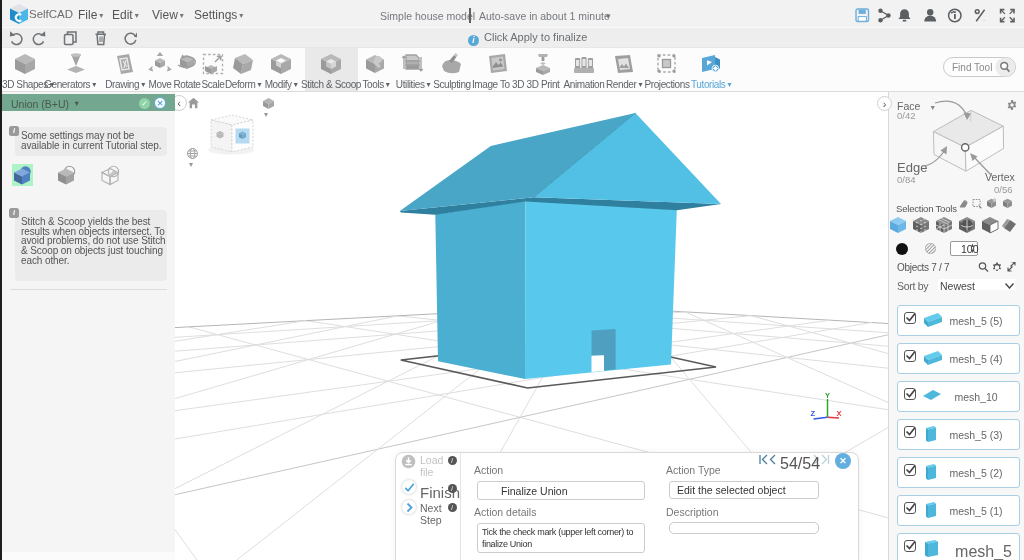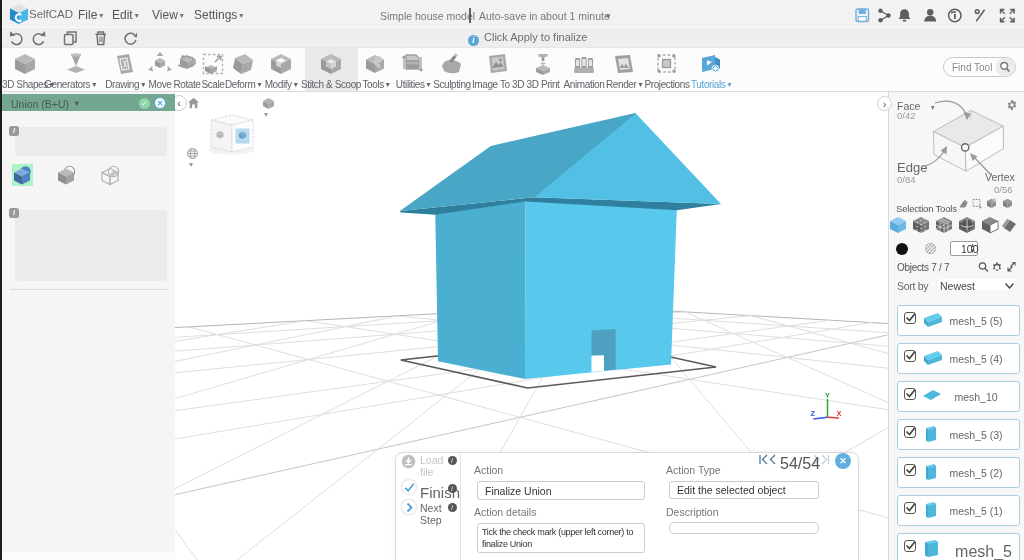--- a/index.html
+++ b/index.html
@@ -311,20 +311,21 @@
       </g>
     </svg>
 <div class="abs" style="left:189px;top:160px;font-size:8px;color:#999;">▾</div>
 <div class="abs" style="left:2px;top:94px;width:173px;height:17px;background:#74a78f;"></div>
 <div class="abs" style="left:11px;top:97.5px;font-size:10.5px;color:#46584c;">Union (B+U)</div>
 <div class="abs" style="left:73px;top:99px;font-size:7.5px;color:#4a5d52;">▼</div>
 <div class="abs" style="left:139px;top:97.5px;width:11px;height:11px;border-radius:50%;background:#8fd3a8;color:#fff;font-size:8px;text-align:center;line-height:11px;">✓</div>
 <div class="abs" style="left:154px;top:96.5px;width:12px;height:12px;border-radius:50%;background:#fff;border:1.5px solid #58a7d7;color:#58a7d7;font-size:8px;font-weight:bold;text-align:center;line-height:12px;">✕</div>
 <div class="abs" style="left:15px;top:127px;width:152px;height:29px;background:#ebebeb;border-radius:4px;"></div>
 <div class="abs" style="left:9px;top:126px;width:10px;height:10px;border-radius:2.5px;background:#9a9a9a;color:#fff;font-size:7.5px;font-style:italic;font-weight:bold;text-align:center;line-height:10px;">i</div>
+<div class="abs" style="left:21px;top:131px;font-size:10px;color:#555;line-height:9.6px;letter-spacing:-0.1px;">Some settings may not be<br>available in current Tutorial step.</div>
 <svg class="abs" style="left:12px;top:164px" width="110" height="23" viewBox="0 0 110 23">
 <rect x="0" y="0" width="21" height="22" fill="#aef2c8"></rect>
 <g fill="#4f81c2">
         <circle cx="13.5" cy="7.5" r="5.2"></circle>
         <polygon points="10,4.5 18,8.5 10,12.5 2,8.5" fill="#7fa8dc"></polygon>
         <polygon points="2,8.5 10,12.5 10,20.5 2,16.5" fill="#44679c"></polygon>
         <polygon points="18,8.5 10,12.5 10,20.5 18,16.5" fill="#4f81c2"></polygon>
       </g>
 <g transform="translate(44,0)">
         <circle cx="13.5" cy="7.5" r="5.2" fill="none" stroke="#9a9a9a" stroke-width="1.1"></circle>
@@ -337,20 +338,21 @@
         <g fill="none" stroke="#b0b0b0" stroke-width="1.1">
           <polygon points="10,4.5 18,8.5 10,12.5 2,8.5"></polygon>
           <polygon points="2,8.5 10,12.5 10,20.5 2,16.5"></polygon>
           <polygon points="18,8.5 10,12.5 10,20.5 18,16.5"></polygon>
         </g>
         <polygon points="13.5,6.2 18,8.5 10,12.5 8.6,11.8" fill="#c4c4c4"></polygon>
       </g>
 </svg>
 <div class="abs" style="left:15px;top:210px;width:152px;height:71px;background:#ebebeb;border-radius:4px;"></div>
 <div class="abs" style="left:9px;top:208px;width:10px;height:10px;border-radius:2.5px;background:#9a9a9a;color:#fff;font-size:7.5px;font-style:italic;font-weight:bold;text-align:center;line-height:10px;">i</div>
+<div class="abs" style="left:21px;top:217px;font-size:10px;color:#555;line-height:9.7px;letter-spacing:-0.1px;">Stitch &amp; Scoop yields the best<br>results when objects intersect. To<br>avoid problems, do not use Stitch<br>&amp; Scoop on objects just touching<br>each other.</div>
 <div class="abs" style="left:10px;top:289px;width:157px;height:1px;background:#dcdcdc;"></div>
 <div class="abs" style="left:2px;top:552px;width:173px;height:8px;background:#fbfbfb;"></div>
 <div class="abs" style="left:897px;top:100px;font-size:10.5px;color:#666;">Face <span style="font-size:7px;color:#888;margin-left:6px;">▼</span></div>
 <div class="abs" style="left:897px;top:110px;font-size:9.5px;color:#999;">0/42</div>
 <div class="abs" style="left:897px;top:160px;font-size:13px;color:#666;">Edge</div>
 <div class="abs" style="left:897px;top:174px;font-size:9.5px;color:#999;">0/84</div>
 <div class="abs" style="left:985px;top:171px;font-size:10.5px;color:#666;">Vertex</div>
 <div class="abs" style="left:994px;top:184px;font-size:9.5px;color:#999;">0/56</div>
 <svg class="abs" style="left:1006px;top:99px" width="12" height="12" viewBox="0 0 24 24">
       <path fill="#8a8a8a" d="M12 8.5 a3.5 3.5 0 1 0 0 7 a3.5 3.5 0 0 0 0,-7 z M10.3 2 h3.4 l0.5 2.6 a7.6 7.6 0 0 1 2.2 1.3 l2.5,-0.9 1.7 2.9 -2 1.8 a7.8 7.8 0 0 1 0 2.6 l2 1.8 -1.7 2.9 -2.5,-0.9 a7.6 7.6 0 0 1 -2.2 1.3 L13.7 22 h-3.4 l-0.5,-2.6 a7.6 7.6 0 0 1 -2.2,-1.3 l-2.5 0.9 -1.7,-2.9 2,-1.8 a7.8 7.8 0 0 1 0,-2.6 l-2,-1.8 1.7,-2.9 2.5 0.9 a7.6 7.6 0 0 1 2.2,-1.3 z" fill-rule="evenodd"></path>
@@ -567,21 +569,21 @@
     </svg>
 <div class="abs" style="left:420px;top:484px;font-size:15px;color:#666;">Finish</div>
 <div class="abs" style="left:447.5px;top:484px;width:9px;height:9px;border-radius:50%;background:#555;color:#fff;font-size:6.5px;font-style:italic;text-align:center;line-height:9px;">i</div>
 <div class="abs" style="left:402px;top:500px;width:14px;height:14px;border-radius:50%;background:#fff;box-shadow:0 0 3px rgba(0,0,0,0.25);"></div>
 <svg class="abs" style="left:405px;top:503px" width="9" height="9" viewBox="0 0 9 9">
       <path d="M2.5 0.5 L6.5 4.5 L2.5 8.5" fill="none" stroke="#4aa0dc" stroke-width="1.8"></path>
     </svg>
 <div class="abs" style="left:420px;top:503px;font-size:10.5px;color:#666;line-height:11.5px;">Next<br>Step</div>
 <div class="abs" style="left:447.5px;top:503px;width:9px;height:9px;border-radius:50%;background:#555;color:#fff;font-size:6.5px;font-style:italic;text-align:center;line-height:9px;">i</div>
 <div class="abs" style="left:474px;top:464px;font-size:10.5px;color:#777;">Action</div>
-<div class="abs" style="left:477px;top:481px;width:168px;height:19px;border:1px solid #ccc;border-radius:3px;background:#fff;font-size:10.5px;color:#333;line-height:18px;padding-left:7px;">Finalize Union</div>
+<div class="abs" style="left:477px;top:481px;width:168px;height:19px;border:1px solid #ccc;border-radius:3px;background:#fff;font-size:10.5px;color:#333;line-height:18px;padding-left:23px;">Finalize Union</div>
 <div class="abs" style="left:474px;top:506px;font-size:10.5px;color:#777;">Action details</div>
 <div class="abs" style="left:477px;top:523px;width:168px;height:30px;border:1px solid #ccc;border-radius:3px;background:#fff;font-size:9px;letter-spacing:-0.3px;color:#333;line-height:12px;padding:2px 0 0 4px;">Tick the check mark (upper left corner) to finalize Union</div>
 <div class="abs" style="left:666px;top:464px;font-size:10.5px;color:#777;">Action Type</div>
 <div class="abs" style="left:669px;top:481px;width:150px;height:18px;border:1px solid #ccc;border-radius:3px;background:#fff;font-size:10.5px;color:#333;line-height:17px;padding-left:7px;">Edit the selected object</div>
 <div class="abs" style="left:666px;top:506px;font-size:10.5px;color:#777;">Description</div>
 <div class="abs" style="left:669px;top:522px;width:150px;height:12px;border:1px solid #ccc;border-radius:5px;background:#fff;"></div>
 <svg class="abs" style="left:759px;top:454px" width="71" height="11" viewBox="0 0 71 11">
 <g fill="none" stroke="#4a7d9e" stroke-width="1.3">
 <path d="M1 1 V10"></path>
         <path d="M8 1 L3.5 5.5 L8 10"></path>

